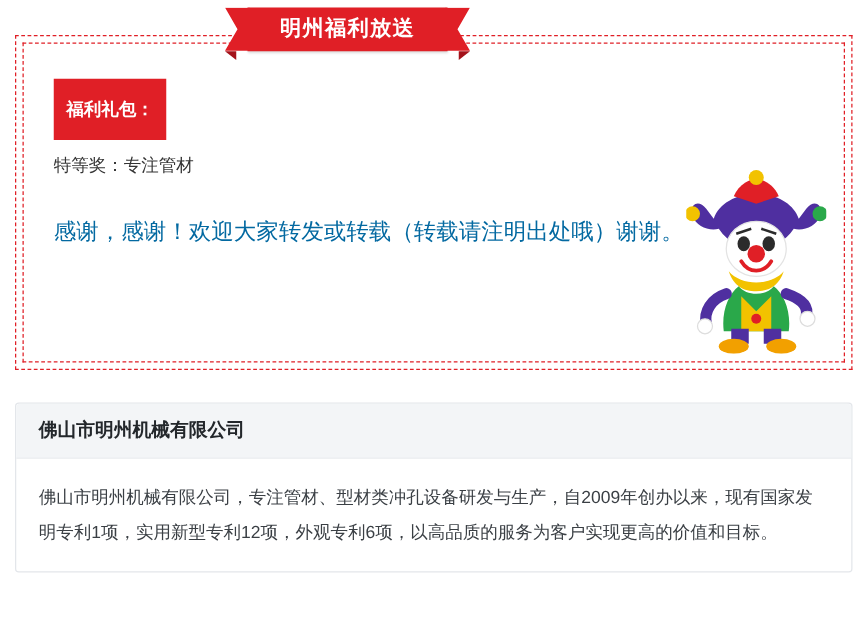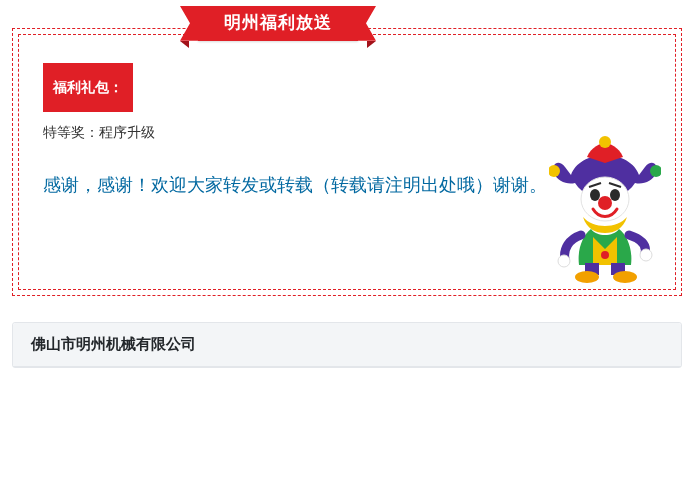--- a/index.html
+++ b/index.html
@@ -185,21 +185,21 @@
   </div>
 
   <div class="promo-box">
     <div class="promo-inner">
 
 
       <div class="gift-label-wrap">
         <span class="gift-label">福利礼包：</span>
       </div>
 
-      <p class="prize-line">特等奖：程序升级</p>
+      <p class="prize-line">特等奖：专注管材</p>
 
       <p class="promo-thanks">感谢，感谢！欢迎大家转发或转载（转载请注明出处哦）谢谢。</p>
 
       <svg class="clown" viewBox="0 0 112 150" aria-hidden="true">
 
         <path d="M56 22 C40 22 26 30 22 42 L16 34 C10 26 2 30 5 40 C8 48 18 52 26 50 C34 62 46 66 56 66 C66 66 78 62 86 50 C94 52 104 48 107 40 C110 30 102 26 96 34 L90 42 C86 30 72 22 56 22 Z" fill="#4f2fa0"></path>
         <circle cx="5" cy="38" r="6" fill="#f2c200"></circle>
         <circle cx="107" cy="38" r="6" fill="#2aa84a"></circle>
         <path d="M38 24 C42 14 52 10 56 10 C60 10 70 14 74 24 L56 30 Z" fill="#e01f26"></path>
         <circle cx="56" cy="9" r="6" fill="#f2c200"></circle>
@@ -227,15 +227,16 @@
         <rect x="62" y="130" width="14" height="12" fill="#4f2fa0"></rect>
         <ellipse cx="38" cy="144" rx="12" ry="6" fill="#f2a000"></ellipse>
         <ellipse cx="76" cy="144" rx="12" ry="6" fill="#f2a000"></ellipse>
       </svg>
 
     </div>
   </div>
 
   <div class="company-card">
     <div class="company-head">佛山市明州机械有限公司</div>
+    <div class="company-body">佛山市明州机械有限公司，专注管材、型材类冲孔设备研发与生产，自2009年创办以来，现有国家发明专利1项，实用新型专利12项，外观专利6项，以高品质的服务为客户实现更高的价值和目标。</div>
   </div>
 
 </div>
 
 </body></html>

